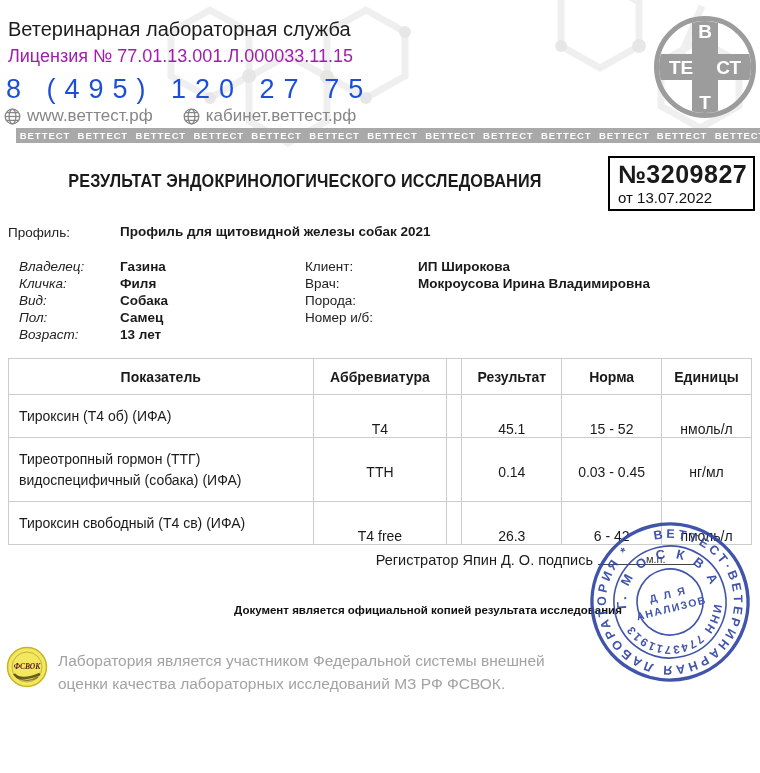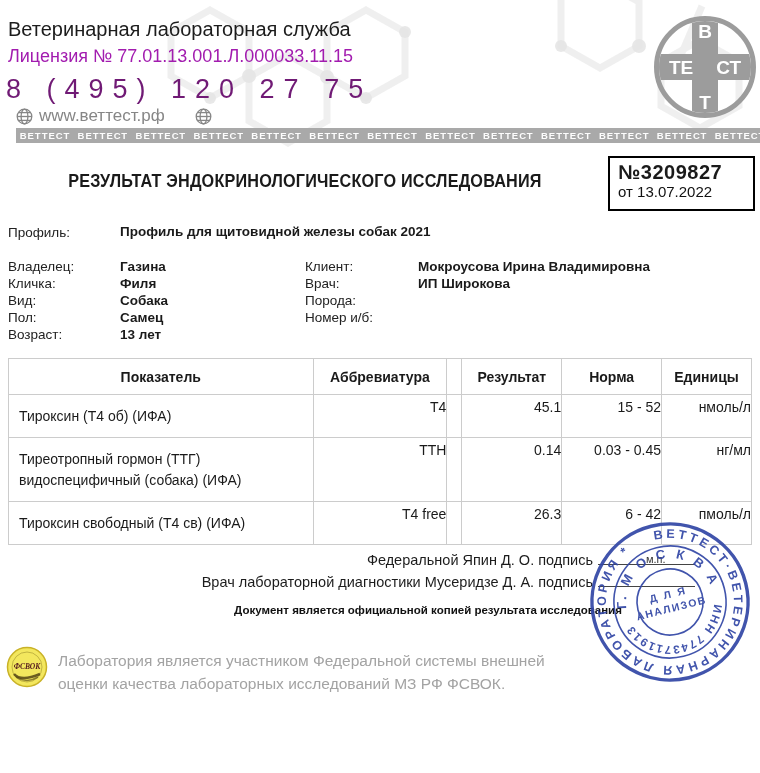--- a/index.html
+++ b/index.html
@@ -7,22 +7,22 @@
   .page { position:relative; width:760px; height:773px; background:#fff; overflow:hidden; }
 
   
   .bg-pattern { position:absolute; left:0; top:0; z-index:0; pointer-events:none; }
 
   .layer { position:absolute; z-index:1; }
 
   
   .org-name  { left:8px; top:18px; font-size:20px; color:#1c1c1c; }
   .license   { left:8px; top:46px; font-size:18px; color:#a21caf; }
-  .phone     { left:6px; top:74px; font-size:27px; letter-spacing:9px; color:#701a75; }
-  .sites     { left:16px; top:106px; display:flex; gap:30px; align-items:center; color:#868686; font-size:17px; }
+  .phone     { left:6px; top:74px; font-size:27px; letter-spacing:9px; color:#1d4ed8; }
+  .sites     { left:4px; top:106px; display:flex; gap:30px; align-items:center; color:#868686; font-size:17px; }
   .site      { display:flex; align-items:center; gap:6px; }
 
   
   .logo { right:4px; top:16px; width:102px; height:102px; }
   .logo-ring { width:102px; height:102px; border:5px solid #9c9c9c; border-radius:50%; position:relative; }
   .logo-clip { position:absolute; left:0; top:0; width:92px; height:92px; border-radius:50%; overflow:hidden; }
   .logo-vbar { position:absolute; left:33px; top:0; width:26px; height:92px; background:#9c9c9c;
                display:flex; flex-direction:column; justify-content:space-between; align-items:center; padding:1px 0; }
   .logo-hbar { position:absolute; left:0; top:33px; width:92px; height:26px; background:#9c9c9c;
                display:flex; justify-content:space-between; align-items:center; padding:0 10px; }
@@ -30,38 +30,38 @@
 
   
   .strip { left:7px; top:128px; width:753px; height:15px; background:#a9a9a9;
            display:flex; justify-content:space-around; align-items:center; overflow:hidden;margin-left:9px; }
   .strip-item { color:#fdfdfd; font-size:9.5px; font-weight:bold; letter-spacing:1px; white-space:nowrap; }
 
   
   .title { left:30px; top:171px; width:550px; text-align:center; font-size:18px; font-weight:bold;
            transform:scaleX(0.9); letter-spacing:0.2px; }
   .number-box { left:608px; top:156px; width:147px; height:55px; border:2px solid #000; padding:3px 8px 0 8px; }
-  .number-big { font-size:20px; font-weight:bold; letter-spacing:0.5px; line-height:1.1; }
+  .number-big { font-size:25px; font-weight:bold; letter-spacing:0.5px; line-height:1.1; }
   .number-date { font-size:15px; color:#111; }
 
   
   .profile-label { left:8px;  top:225px; font-size:13.5px; color:#222; }
   .profile-value { left:120px; top:224px; font-size:13.5px; font-weight:bold; }
   .info-col { font-size:13.5px; line-height:17px; }
   .info-col div { height:17px; }
-  .labels-left  { left:8px;   top:258px; color:#222; }
+  .labels-left  { left:19px;   top:258px; color:#222;font-style:italic; }
   .values-left  { left:120px; top:258px; font-weight:bold; }
   .labels-right { left:305px; top:258px; color:#222; }
   .values-right { left:418px; top:258px; font-weight:bold; }
 
   
   .results { left:8px; top:358px; width:744px; border-collapse:collapse; font-size:14px; }
   .results th, .results td { border:1px solid #ccc; }
   .results th { height:36px; font-weight:bold; text-align:center; vertical-align:middle; font-size:14px; }
-  .results td { vertical-align:top; padding-top:4px; text-align:right; }
+  .results td { vertical-align:top; padding-top:26px; text-align:center; }
   .results td.cname { text-align:left; padding:11px 30px 10px 10px; line-height:1.5; }
   .results tr.r1 td { height:37px; }
   .results tr.r2 td { height:58px;margin-left:24px; }
   .results tr.r3 td { height:36px; }
   .bold { font-weight:normal; }
 
   
   .sig-line { right:65px; text-align:right; font-size:14.5px; color:#1c1c1c; white-space:nowrap; }
   .sig-underline { display:inline-block; width:97px; border-bottom:1px solid #444; height:0.95em; margin-left:5px; }
   .mp-note { left:646px; top:553px; font-size:11px; color:#333; }
@@ -119,20 +119,21 @@
     <span class="site">
       <svg width="17" height="17" viewBox="0 0 17 17">
         <g fill="none" stroke="#868686" stroke-width="1.3">
           <circle cx="8.5" cy="8.5" r="7.3"></circle>
             <ellipse cx="8.5" cy="8.5" rx="3.4" ry="7.3"></ellipse>
           <line x1="1.2" y1="8.5" x2="15.8" y2="8.5"></line>
             <line x1="2.2" y1="4.6" x2="14.8" y2="4.6"></line>
             <line x1="2.2" y1="12.4" x2="14.8" y2="12.4"></line>
         </g>
       </svg>
+      <span>кабинет.веттест.рф</span>
     </span>
   </div>
 
   <div class="layer logo">
     <div class="logo-ring">
       <div class="logo-clip">
         <div class="logo-vbar">
           <span class="logo-letter">В</span>
           <span class="logo-letter">Т</span>
         </div>
@@ -183,22 +184,22 @@
     <div>Самец</div>
     <div>13 лет</div>
   </div>
   <div class="layer info-col labels-right">
     <div>Клиент:</div>
     <div>Врач:</div>
     <div>Порода:</div>
     <div>Номер и/б:</div>
   </div>
   <div class="layer info-col values-right">
+    <div>ИП Широкова</div>
     <div>Мокроусова Ирина Владимировна</div>
-    <div>ИП Широкова</div>
     <div></div>
     <div></div>
   </div>
 
   <table class="layer results">
     <colgroup>
       <col style="width:305px">
         <col style="width:134px">
         <col style="width:15px">
       <col style="width:100px">
@@ -236,24 +237,21 @@
       <td></td>
       <td class="bold">26.3</td>
       <td class="bold">6 - 42</td>
       <td>пмоль/л</td>
     </tr>
   </tbody>
     </table>
 
   <div class="layer mp-note">м.п.</div>
   <div class="layer sig-line" style="top:551px;">
-    <span>Федеральной Япин Д. О. подпись</span><span class="sig-underline"></span>
-  </div>
-  <div class="layer sig-line" style="top:573px;">
-    <span>Врач лабораторной диагностики Мусеридзе Д. А. подпись</span><span class="sig-underline"></span>
+    <span>Регистратор Япин Д. О. подпись</span><span class="sig-underline"></span>
   </div>
   <div class="layer copy-note">Документ является официальной копией результата исследования</div>
 
   <svg class="layer fsvok-badge" width="42" height="44" viewBox="0 0 42 44">
     <circle cx="21" cy="21" r="19.5" fill="#f3e75e" stroke="#c9b227" stroke-width="1.5"></circle>
     <circle cx="21" cy="21" r="15" fill="none" stroke="#8a7a1f" stroke-width="0.8" opacity="0.6"></circle>
     <text x="21" y="23" text-anchor="middle" font-size="7.5" font-family="Liberation Serif, serif" font-style="italic" font-weight="bold" fill="#5a2020">ФСВОК</text>
     <path d="M8,28 Q15,36 34,28" fill="none" stroke="#4a3b10" stroke-width="2.5" opacity="0.8"></path>
     <path d="M10,31 Q21,38 32,31" fill="none" stroke="#4a3b10" stroke-width="1.5" opacity="0.6"></path>
   </svg>

